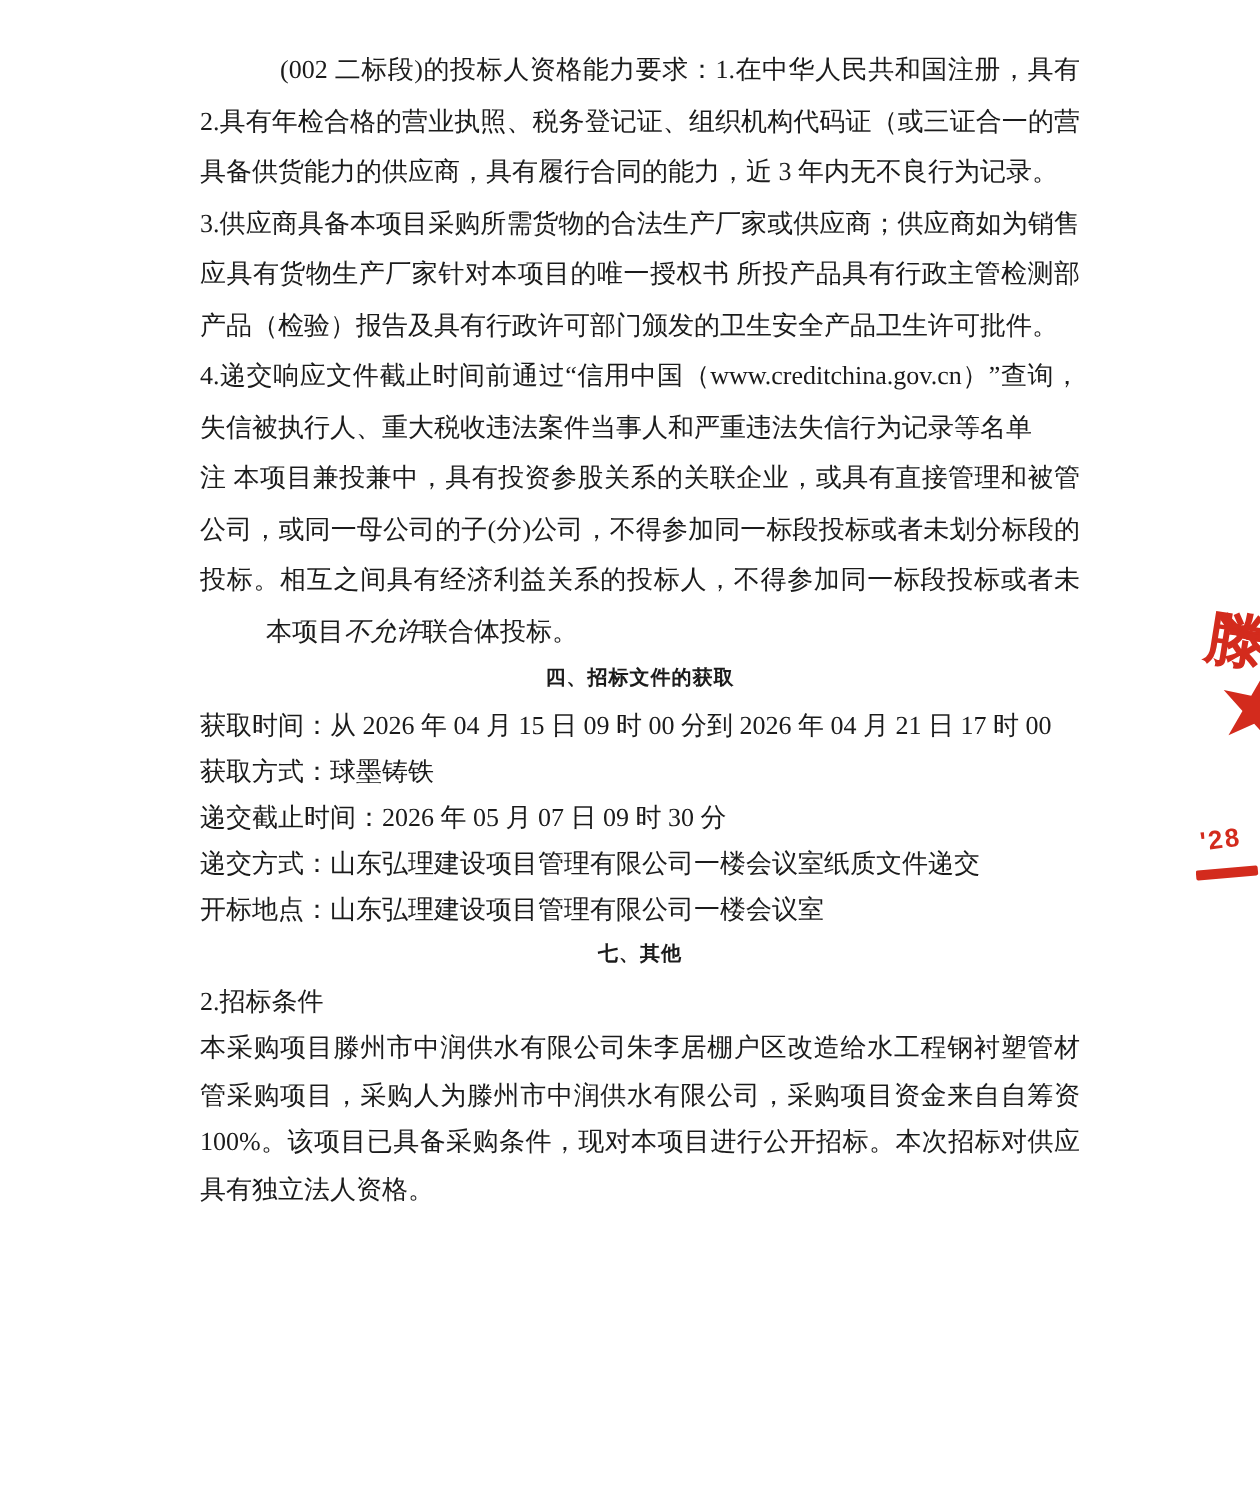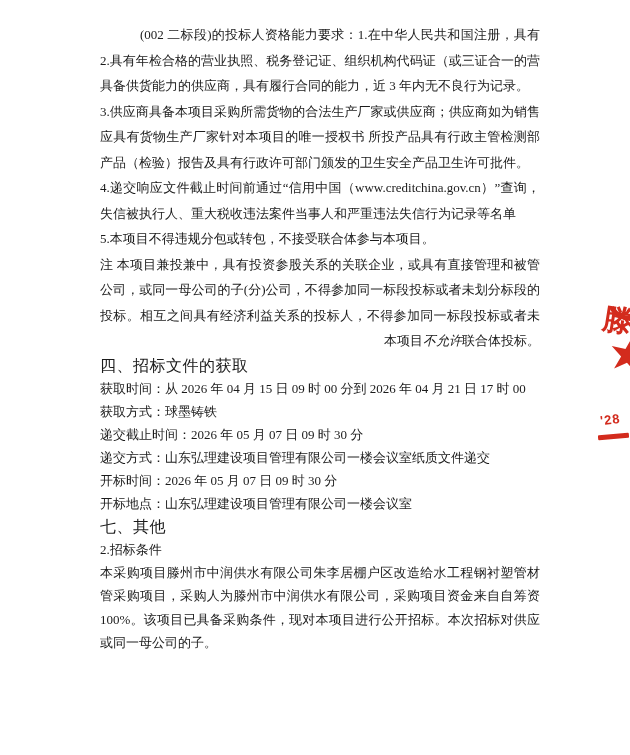--- a/index.html
+++ b/index.html
@@ -24,24 +24,25 @@
     color: #1b1b1b;
     font-size: 13px;
     overflow: hidden;
     white-space: normal;
   }
   .ln.body { height: 25.5px; line-height: 25.5px; }
   .ln.tail { height: 23.5px; line-height: 23.5px; }
   .ln.sub  { height: 23px;   line-height: 23px; }
   .ln.heading {
     height: 23px; line-height: 23px;
-    font-weight: normal;
-    font-size: 16px;
+    font-weight: bold;
+    font-size: 10px;
     font-family: "Liberation Sans", "DejaVu Sans", sans-serif;
     letter-spacing: 0.5px;
+    text-align: center;
   }
   .fill {
     text-align: justify;
     text-align-last: justify;
     -moz-text-align-last: justify;
   }
   .it { font-style: italic; }
 
   
   .seal {
@@ -100,38 +101,36 @@
 
   <div class="doc" id="doc-lines">
       <div class="ln body fill" style="text-indent: 40px;">(002 二标段)的投标人资格能力要求：1.在中华人民共和国注册，具有独立法人资格；</div>
       <div class="ln body fill">2.具有年检合格的营业执照、税务登记证、组织机构代码证（或三证合一的营业执照），并</div>
       <div class="ln body">具备供货能力的供应商，具有履行合同的能力，近 3 年内无不良行为记录。</div>
       <div class="ln body fill">3.供应商具备本项目采购所需货物的合法生产厂家或供应商；供应商如为销售（代理）商，</div>
       <div class="ln body fill">应具有货物生产厂家针对本项目的唯一授权书 所投产品具有行政主管检测部门出具的同类</div>
       <div class="ln body">产品（检验）报告及具有行政许可部门颁发的卫生安全产品卫生许可批件。</div>
       <div class="ln body fill">4.递交响应文件截止时间前通过“信用中国（www.creditchina.gov.cn）”查询，未被列入</div>
       <div class="ln body">失信被执行人、重大税收违法案件当事人和严重违法失信行为记录等名单的。</div>
-      <div class="ln body">5.本项目不得违规分包或转包，不接受联合体参与本项目。</div>
       <div class="ln body fill">注 本项目兼投兼中，具有投资参股关系的关联企业，或具有直接管理和被管理的母子(分)</div>
       <div class="ln body fill">公司，或同一母公司的子(分)公司，不得参加同一标段投标或者未划分标段的同一招标项目</div>
       <div class="ln body fill">投标。相互之间具有经济利益关系的投标人，不得参加同一标段投标或者未划分标段的同一</div>
-      <div class="ln body" style="text-indent: 33px; text-align: right;"><span>本项目</span><span class="it">不允许</span><span>联合体投标。</span></div>
+      <div class="ln body" style="text-indent: 33px;"><span>本项目</span><span class="it">不允许</span><span>联合体投标。</span></div>
       <div class="ln heading">四、招标文件的获取</div>
       <div class="ln sub">获取时间：从 2026 年 04 月 15 日 09 时 00 分到 2026 年 04 月 21 日 17 时 00 分</div>
       <div class="ln sub">获取方式：球墨铸铁</div>
       <div class="ln sub">递交截止时间：2026 年 05 月 07 日 09 时 30 分</div>
       <div class="ln sub">递交方式：山东弘理建设项目管理有限公司一楼会议室纸质文件递交</div>
-      <div class="ln sub">开标时间：2026 年 05 月 07 日 09 时 30 分</div>
       <div class="ln sub">开标地点：山东弘理建设项目管理有限公司一楼会议室</div>
       <div class="ln heading">七、其他</div>
       <div class="ln sub">2.招标条件</div>
       <div class="ln tail fill">本采购项目滕州市中润供水有限公司朱李居棚户区改造给水工程钢衬塑管材管件、球墨铸铁</div>
       <div class="ln tail fill">管采购项目，采购人为滕州市中润供水有限公司，采购项目资金来自自筹资金，出资比例为</div>
       <div class="ln tail fill">100%。该项目已具备采购条件，现对本项目进行公开招标。本次招标对供应商采取资格后审</div>
-      <div class="ln tail">或同一母公司的子。</div>
+      <div class="ln tail">具有独立法人资格。</div>
     </div>
 
   <div class="seal" style="color: rgb(211, 43, 29);">
     <div class="seal-arc"></div>
     <div class="seal-char">滕</div>
     <div class="seal-star">★</div>
     <div class="seal-num">'28</div>
     <div class="seal-bar"></div>
   </div>
 

